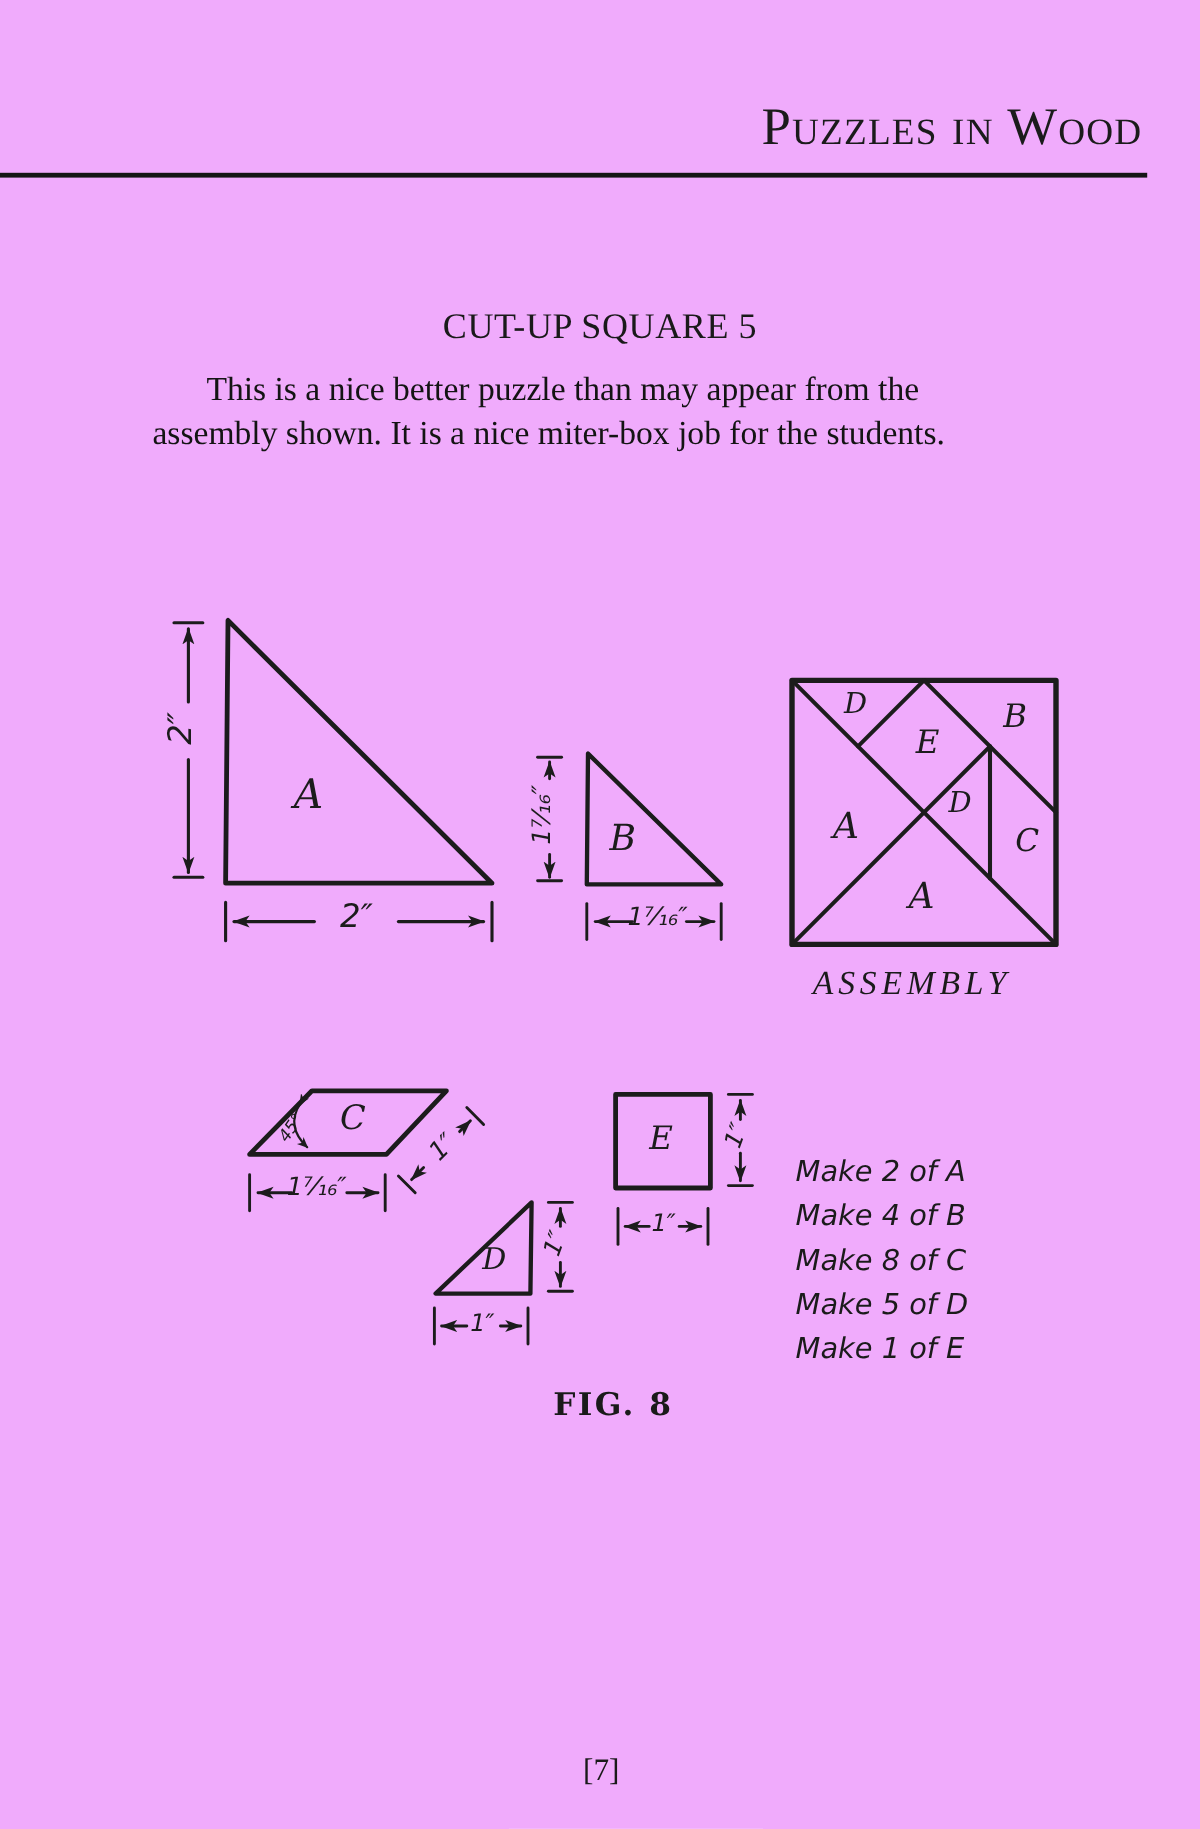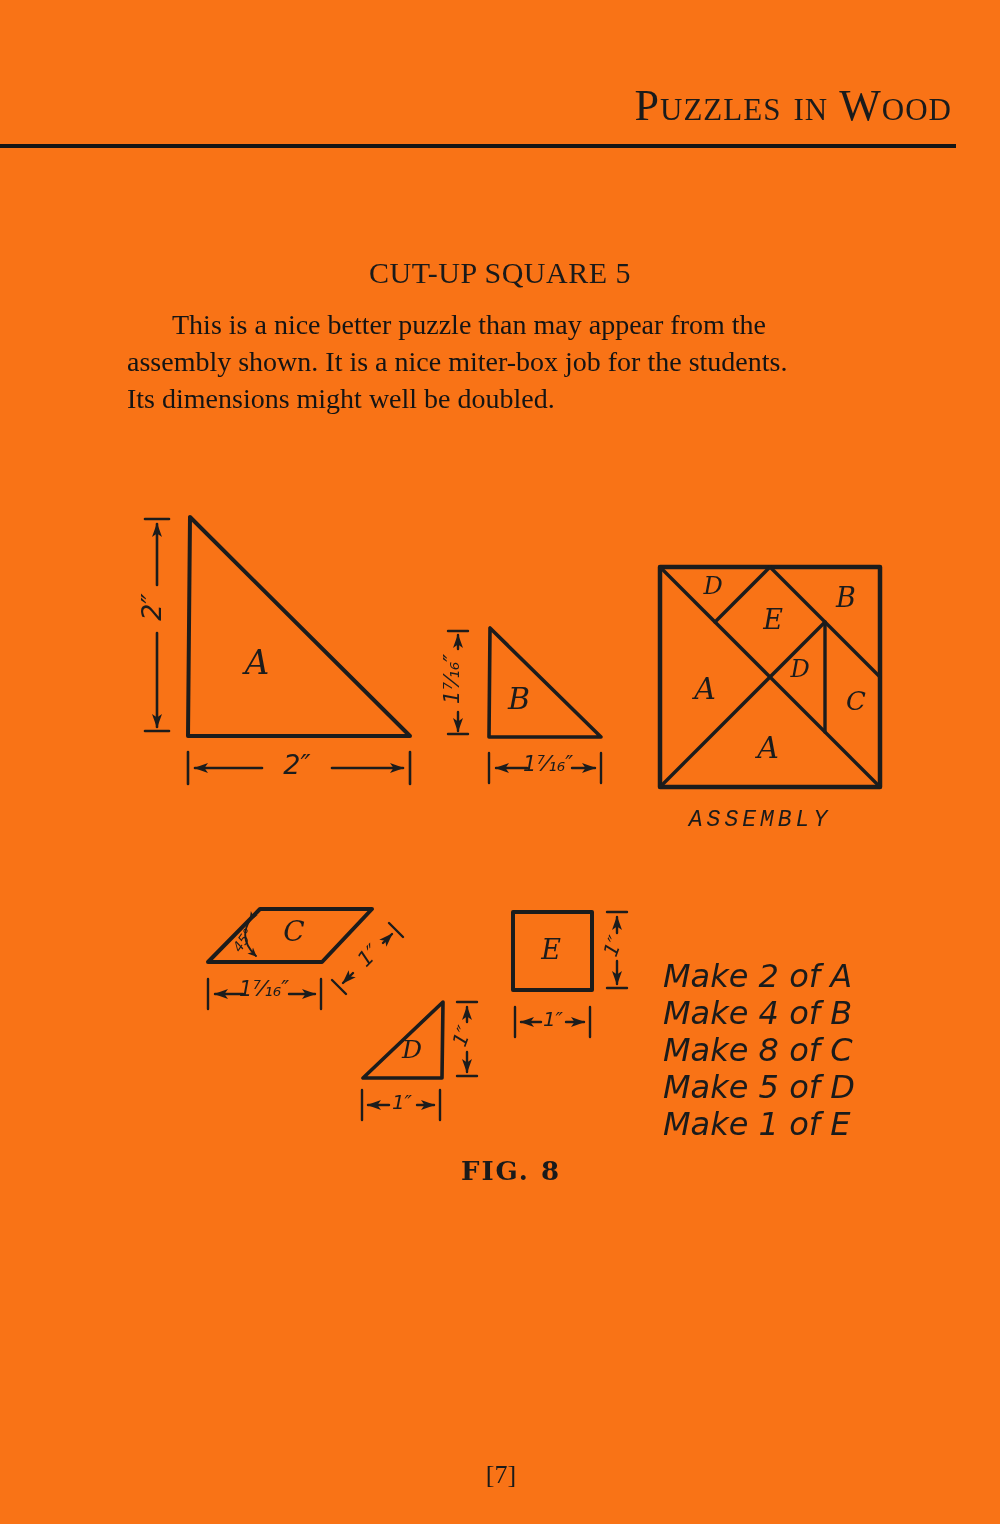--- a/index.html
+++ b/index.html
@@ -1,19 +1,19 @@
 <!DOCTYPE html>
 <html><head>
 <meta charset="utf-8">
 <style>
   html,body{margin:0;padding:0;}
   .page{
     position:relative;
     width:1000px;height:1524px;
-    background:#f97316;
+    background:#f0abfc;
     overflow:hidden;
     font-family:"Liberation Serif",serif;
     color:#161616;
   }
   .running-head{
     position:absolute;top:84px;right:48px;
     font-family:"Liberation Serif",serif;
     font-variant:small-caps;
     font-size:44px;line-height:1;
     letter-spacing:1px;color:#1b1b1b;
@@ -37,27 +37,27 @@
     position:absolute;transform:translate(-50%,-50%);
     white-space:nowrap;color:#1c1c1c;line-height:1;
   }
   .piece-letter{ font-family:"DejaVu Serif",serif;font-style:italic; }
   .dim{ font-family:"DejaVu Sans",sans-serif;font-style:italic; }
   .rot90{ transform:translate(-50%,-50%) rotate(-90deg); }
   .rot45{ transform:translate(-50%,-50%) rotate(-45deg); }
   .rot55{ transform:translate(-50%,-50%) rotate(-55deg); }
   .rot70{ transform:translate(-50%,-50%) rotate(-70deg); }
   .assembly-title{
-    font-family:Liberation Mono, monospace;font-style:italic;
-    font-size:23px;letter-spacing:4px;color:#1b1b1b;
+    font-family:Liberation Serif, serif;font-style:italic;
+    font-size:28px;letter-spacing:4px;color:#1b1b1b;
   }
   .make-list{
     position:absolute;left:663px;top:958px;
     font-family:"DejaVu Sans",sans-serif;font-style:italic;
-    font-size:32px;line-height:37px;color:#1b1b1b;white-space:nowrap;
+    font-size:24px;line-height:37px;color:#1b1b1b;white-space:nowrap;
   }
   .fig-caption{
     position:absolute;transform:translate(-50%,-50%);
     left:511px;top:1171px;
     font-family:"DejaVu Serif",serif;font-weight:bold;
     font-size:26px;letter-spacing:2px;color:#1a1a1a;
   }
   .page-number{
     position:absolute;transform:translate(-50%,-50%);
     left:501px;top:1475px;
@@ -70,21 +70,20 @@
 <div class="page">
 
   <div class="running-head">Puzzles in Wood</div>
   <div class="head-rule"></div>
 
   <div class="article-title">CUT-UP SQUARE 5</div>
 
   <div class="paragraph">
     <div class="indent">This is a nice better puzzle than may appear from the</div>
     <div>assembly shown. It is a nice miter-box job for the students.</div>
-    <div>Its dimensions might well be doubled.</div>
   </div>
 
   <svg class="figure" viewBox="0 0 1000 1524">
     <defs>
       <marker id="ah" markerUnits="userSpaceOnUse" markerWidth="16" markerHeight="14" refX="13" refY="6" orient="auto">
         <path d="M0,1 L14,6 L0,11 L3.5,6 Z" fill="#1c1c1c"></path>
       </marker>
       <marker id="ah2" markerUnits="userSpaceOnUse" markerWidth="12" markerHeight="10" refX="8" refY="4.5" orient="auto">
         <path d="M0,0.5 L9,4.5 L0,8.5 L2.5,4.5 Z" fill="#1c1c1c"></path>
       </marker>

